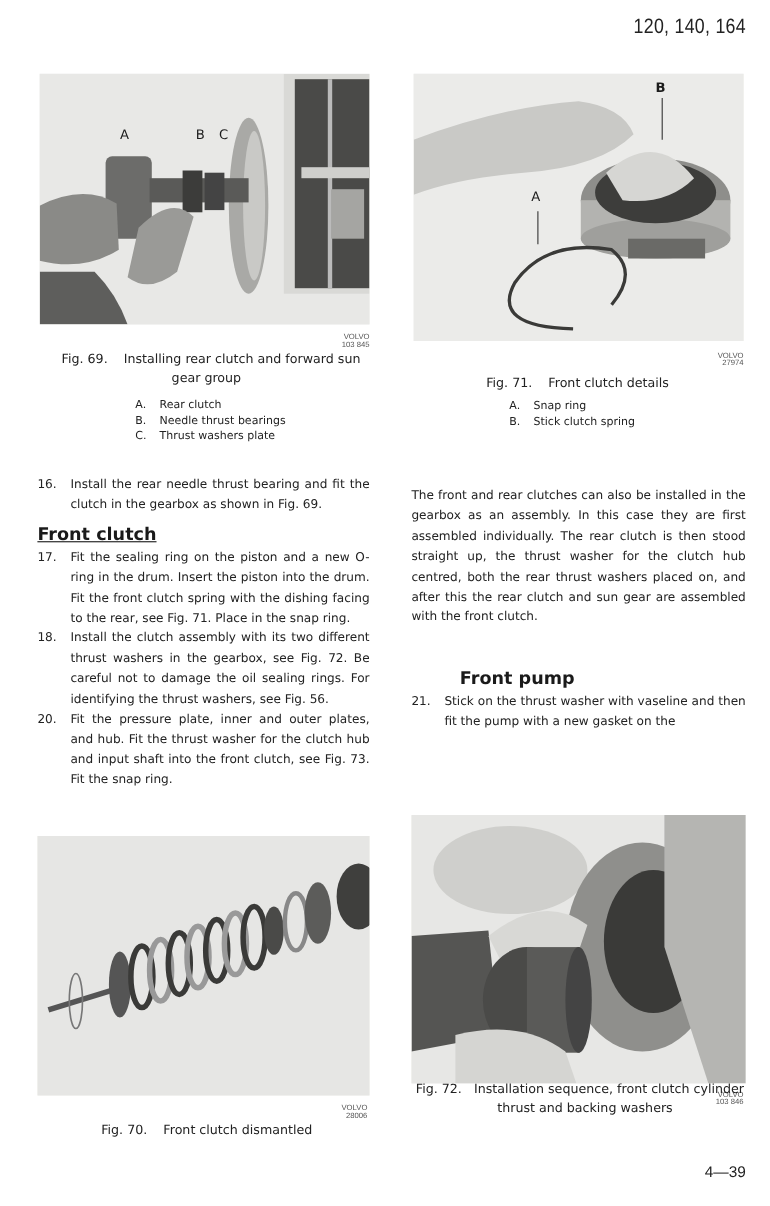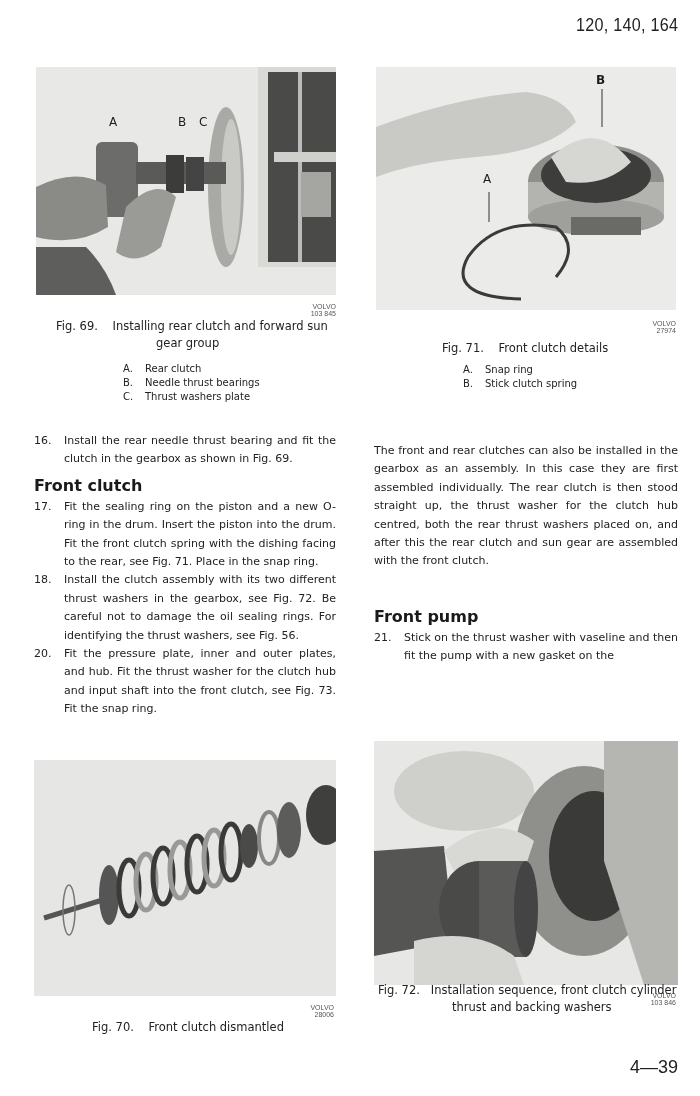--- a/index.html
+++ b/index.html
@@ -14,21 +14,21 @@
   .code { font-family: "Liberation Sans", sans-serif; font-size: 7px; line-height: 7px; color: #555; text-align: right; }
   .cap { font-size: 11.5px; color: #222; line-height: 17px; }
   .legend { font-size: 10px; line-height: 14px; color: #222; }
   .legend .row { display: flex; }
   .legend .k { width: 22px; }
   .body { font-size: 11px; line-height: 18.4px; text-align: justify; color: #222; }
   .step { display: flex; }
   .step .n { width: 30px; flex: none; }
   .step .t { flex: 1; text-align: justify; }
   h2 { margin: 0; font-size: 16px; font-weight: bold; color: #1a1a1a; line-height: 24px; }
-  .pgno { font-family: "Liberation Sans", sans-serif; font-size: 18px; color: #222; }
+  .pgno { font-family: "Liberation Sans", sans-serif; font-size: 14px; color: #222; }
 </style>
 </head>
 <body>
 
 <div class="abs hdr">120, 140, 164</div>
 
 <div class="abs photo" style="left:36px;top:67px;width:300px;height:228px;">
   <svg viewBox="0 0 300 228">
     <rect width="300" height="228" fill="#e8e8e6"></rect>
     <rect x="222" y="0" width="78" height="200" fill="#d9d9d6"></rect>
@@ -108,38 +108,38 @@
       <span class="k">B.</span>
       <span>Stick clutch spring</span>
     </div>
 </div>
 
 <div class="abs body" style="left:34px;top:432px;width:302px;">
   <div class="step">
     <span class="n">16.</span>
     <span class="t">Install the rear needle thrust bearing and fit the clutch in the gearbox as shown in Fig. 69.</span>
   </div>
-  <h2 style="margin-top:5px;">Front clutch</h2>
+  <h2 style="margin-top:5px;text-decoration:underline;">Front clutch</h2>
   <div class="step">
     <span class="n">17.</span>
     <span class="t">Fit the sealing ring on the piston and a new O-ring in the drum. Insert the piston into the drum. Fit the front clutch spring with the dishing facing to the rear, see Fig. 71. Place in the snap ring.</span>
   </div>
   <div class="step">
     <span class="n">18.</span>
     <span class="t">Install the clutch assembly with its two different thrust washers in the gearbox, see Fig. 72. Be careful not to damage the oil sealing rings. For identifying the thrust washers, see Fig. 56.</span>
   </div>
   <div class="step">
     <span class="n">20.</span>
     <span class="t">Fit the pressure plate, inner and outer plates, and hub. Fit the thrust washer for the clutch hub and input shaft into the front clutch, see Fig. 73. Fit the snap ring.</span>
   </div>
 </div>
 
 <div class="abs body" style="left:374px;top:442px;width:304px;">
   <p style="margin:0;">The front and rear clutches can also be installed in the gearbox as an assembly. In this case they are first assembled individually. The rear clutch is then stood straight up, the thrust washer for the clutch hub centred, both the rear thrust washers placed on, and after this the rear clutch and sun gear are assembled with the front clutch.</p>
-  <h2 style="margin-top:34px;">Front pump</h2>
+  <h2 style="margin-top:34px;margin-left:44px;">Front pump</h2>
   <div class="step">
     <span class="n">21.</span>
     <span class="t">Stick on the thrust washer with vaseline and then fit the pump with a new gasket on the</span>
   </div>
 </div>
 
 <div class="abs photo" style="left:34px;top:760px;width:302px;height:236px;">
   <svg viewBox="0 0 302 236">
     <rect width="302" height="236" fill="#e6e6e4"></rect>
     <line x1="10" y1="158" x2="75" y2="138" stroke="#555" stroke-width="5"></line>

